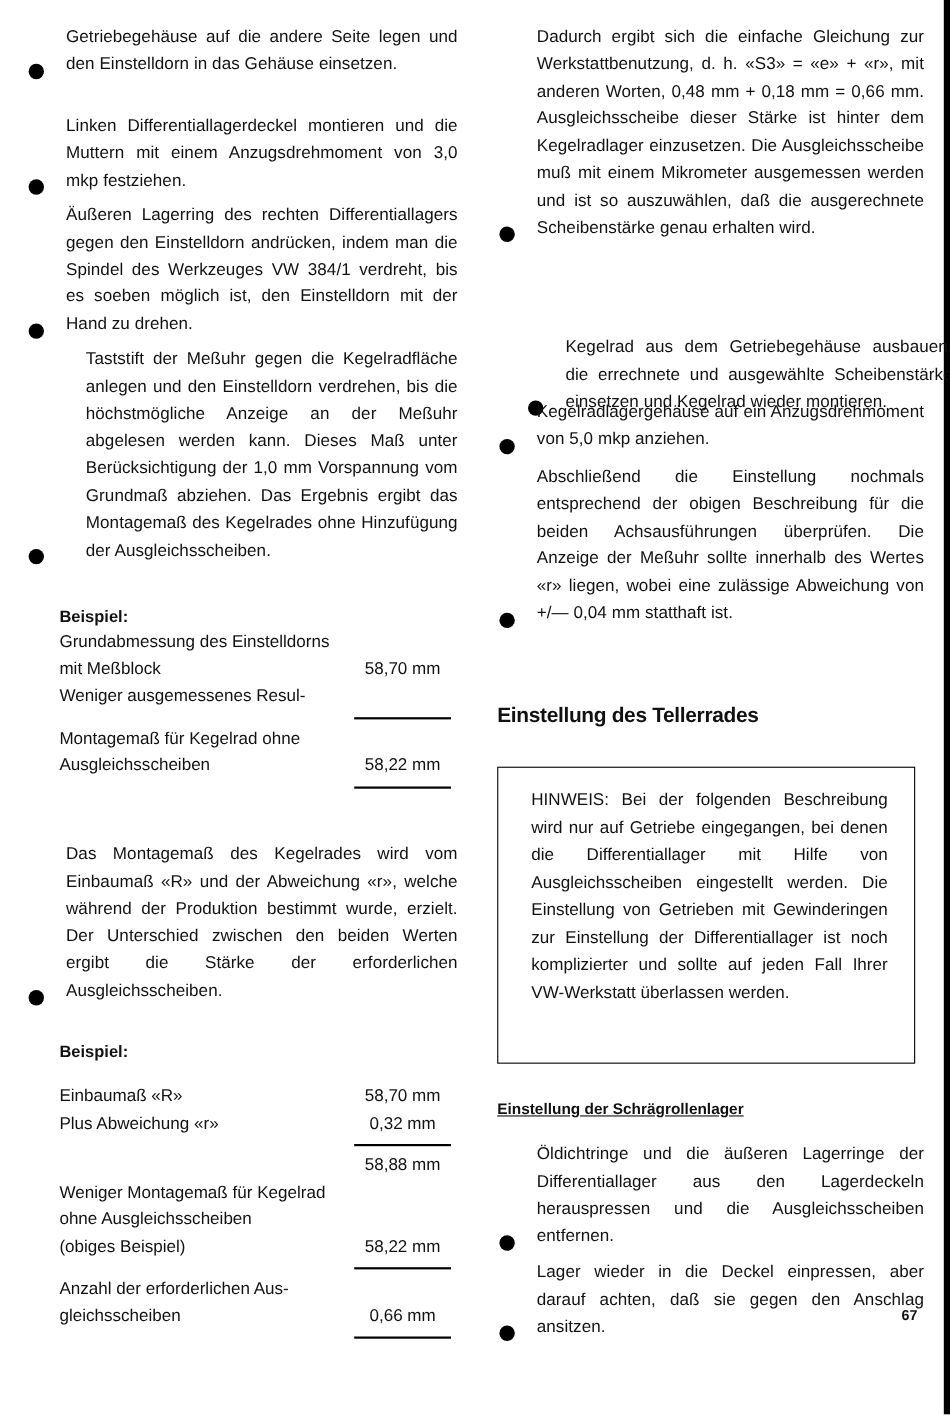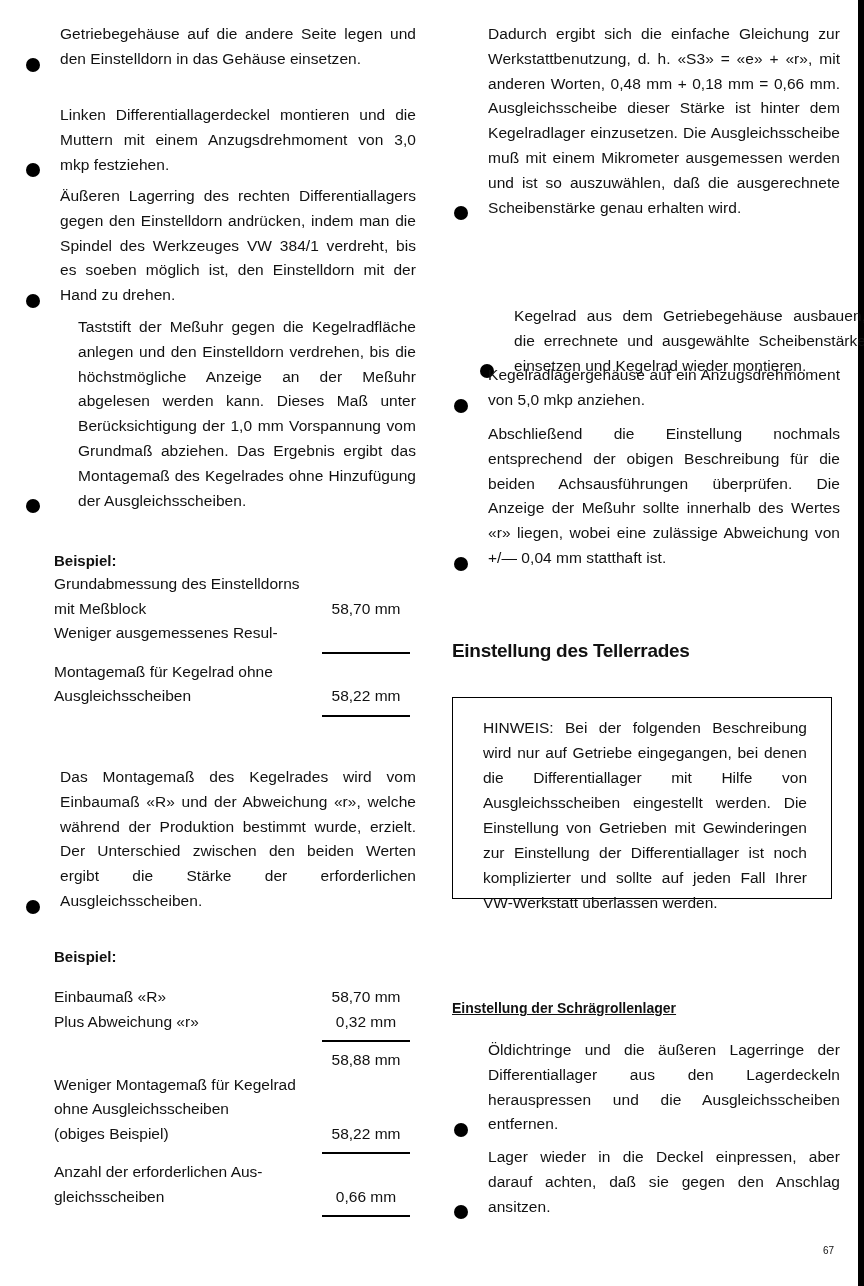--- a/index.html
+++ b/index.html
@@ -22,28 +22,28 @@
   }
   .heading-sm { position: absolute; font-weight: bold; font-size: 15px; }
   .heading-lg { position: absolute; font-weight: bold; font-size: 19px; letter-spacing: -0.3px; }
   .heading-xs { position: absolute; font-weight: bold; font-size: 14px; text-decoration: underline; }
   .calc { position: absolute; left: 34px; width: 356px; }
   .calc-row { display: flex; justify-content: space-between; line-height: 24.5px; }
   .calc-row .lbl { flex: 1; }
   .calc-row .val { text-align: center; min-width: 88px; }
   .rule { height: 2px; background: #000; margin-left: auto; width: 88px; margin-top: 6px; margin-bottom: 6px; }
   .note-box {
-    position: absolute; left: 452px; top: 697px; width: 380px; height: 202px;
+    position: absolute; left: 452px; top: 697px; width: 380px; height: 270px;
     border: 1.5px solid #000; box-sizing: border-box;
   }
   .note-text {
     position: absolute; left: 30px; top: 17px; width: 324px;
     line-height: 25px; text-align: justify;
   }
-  .page-number { position: absolute; right: 30px; top: 1245px; font-weight: normal; font-size: 10px; }
+  .page-number { position: absolute; right: 30px; top: 1188px; font-weight: bold; font-size: 13px; }
 </style>
 </head>
 <body>
 
 <div class="scan-edge"></div>
 
 <div class="bullet" style="left:26px; top:22px; width:390px;">
   <span class="dot"></span>
   <span class="btext">Getriebegehäuse auf die andere Seite legen und den Einstelldorn in das Gehäuse einsetzen.</span>
 </div>

